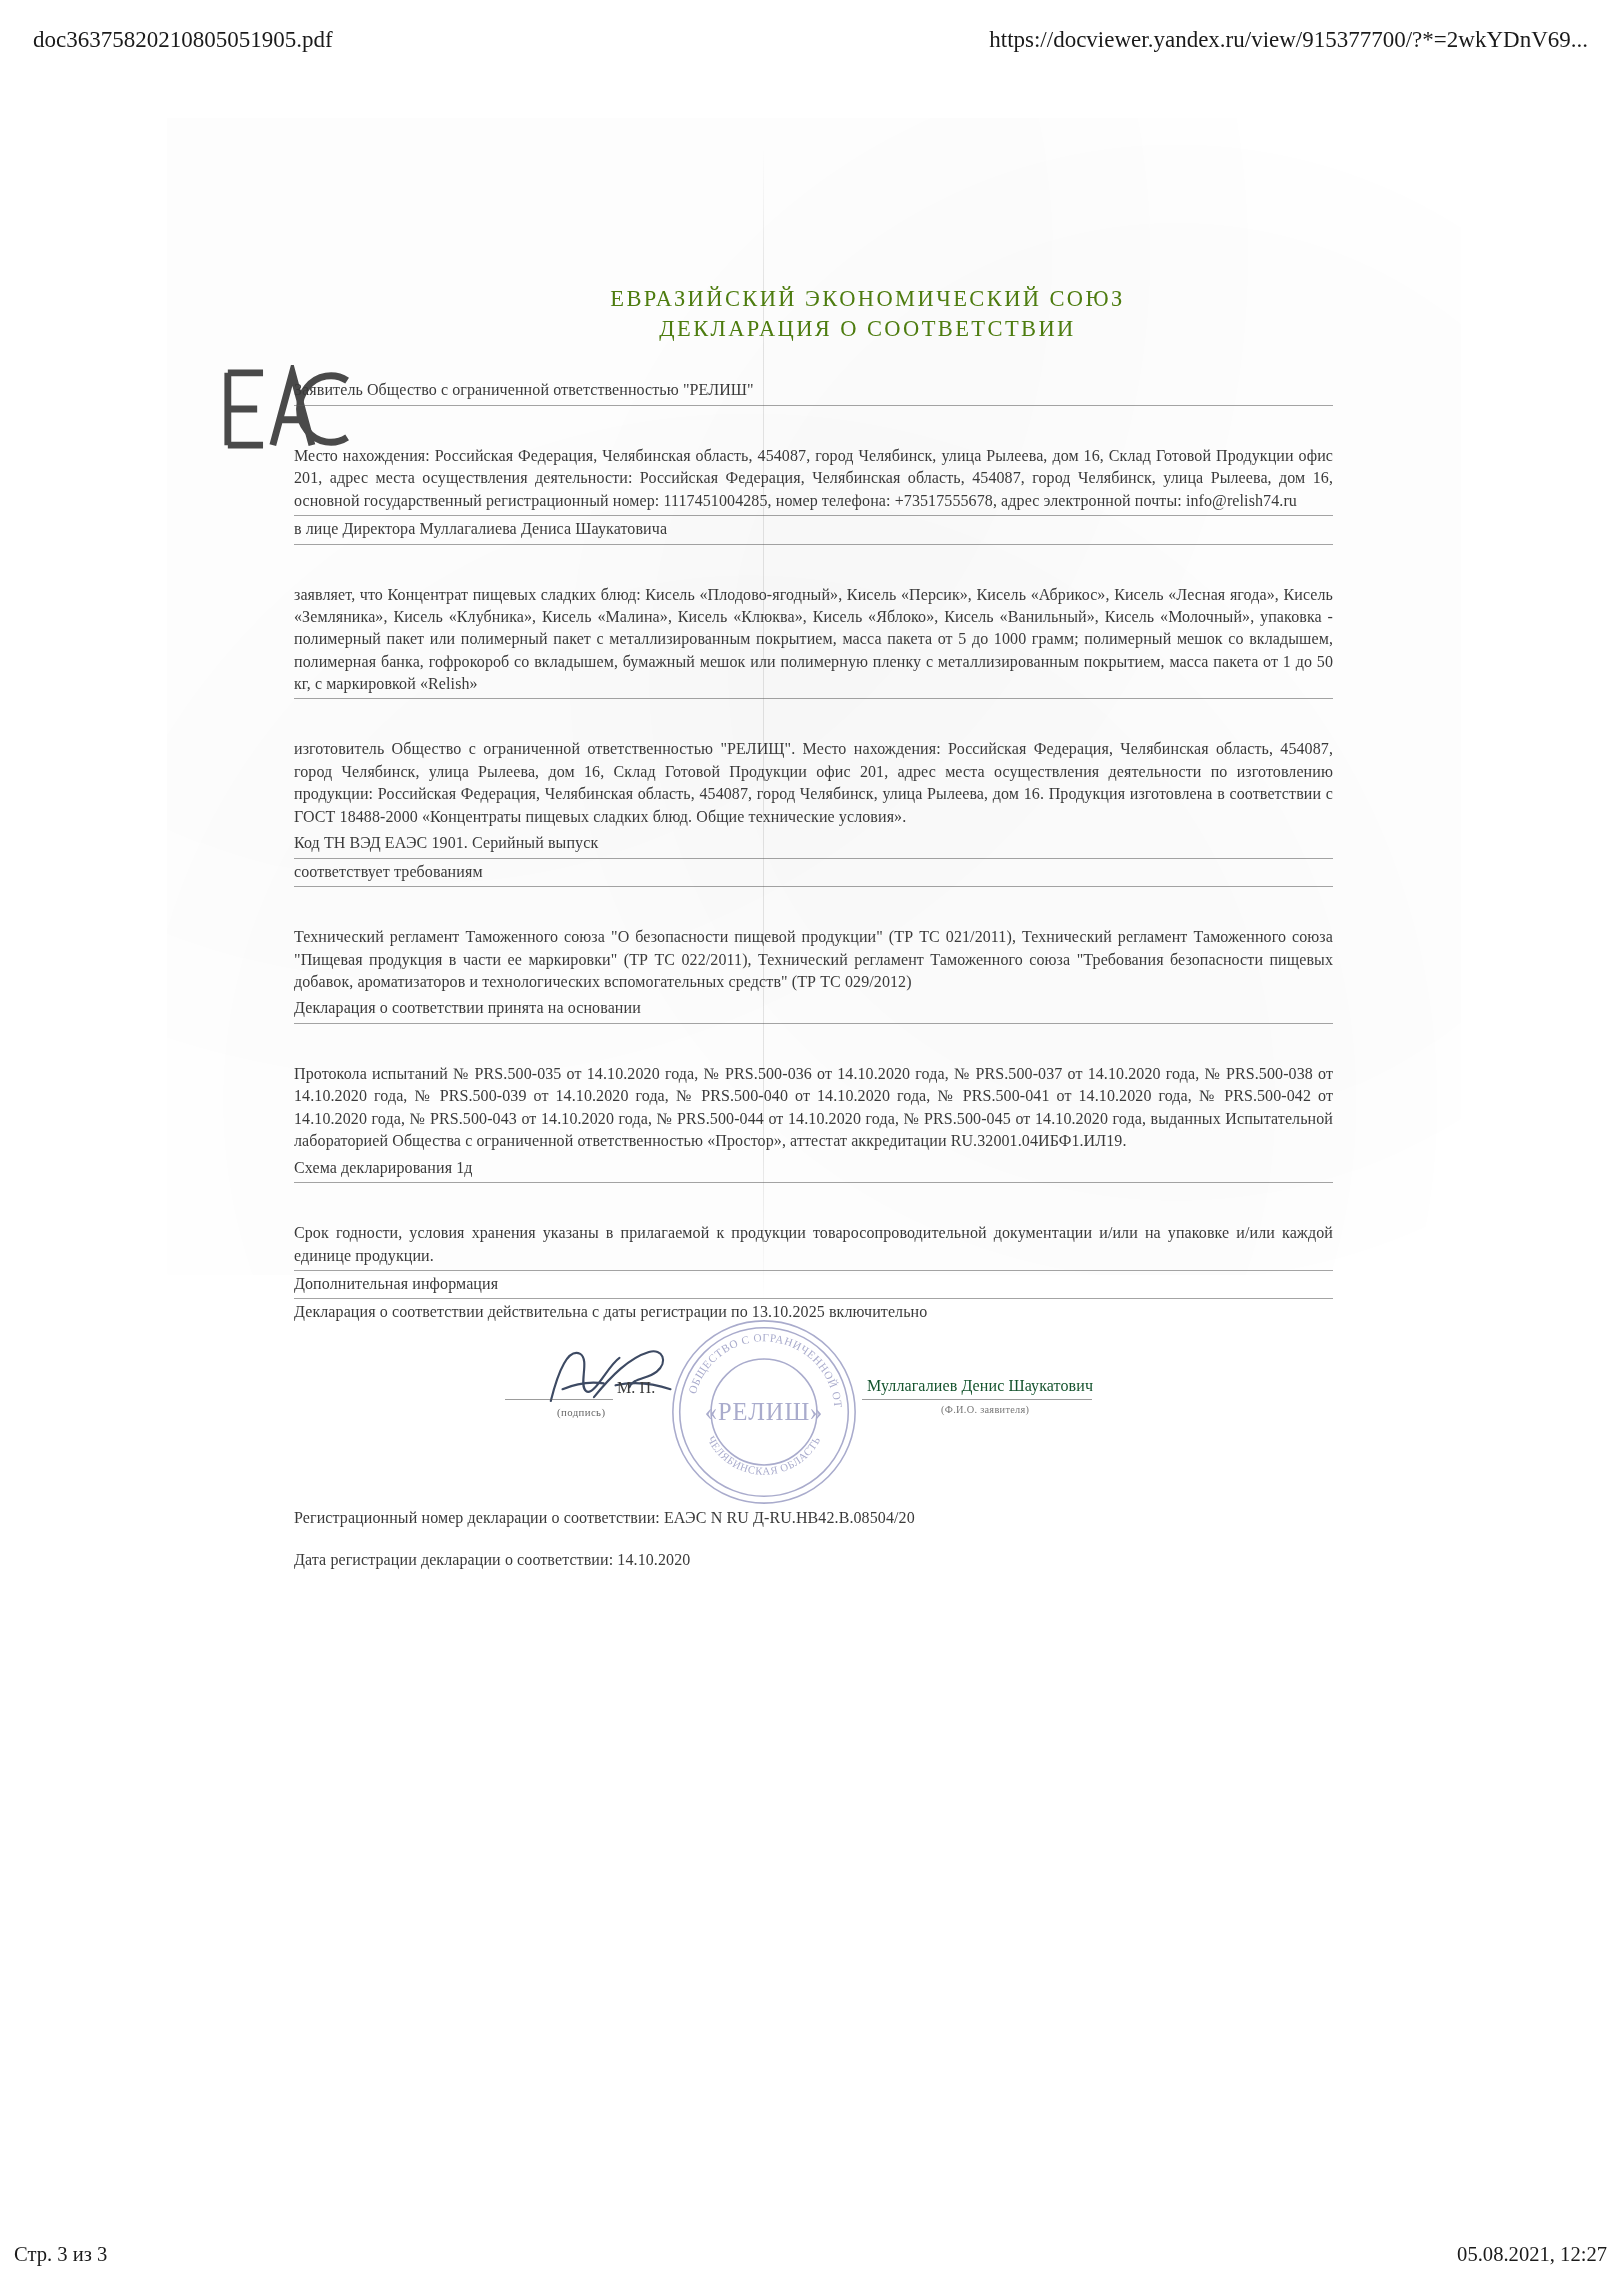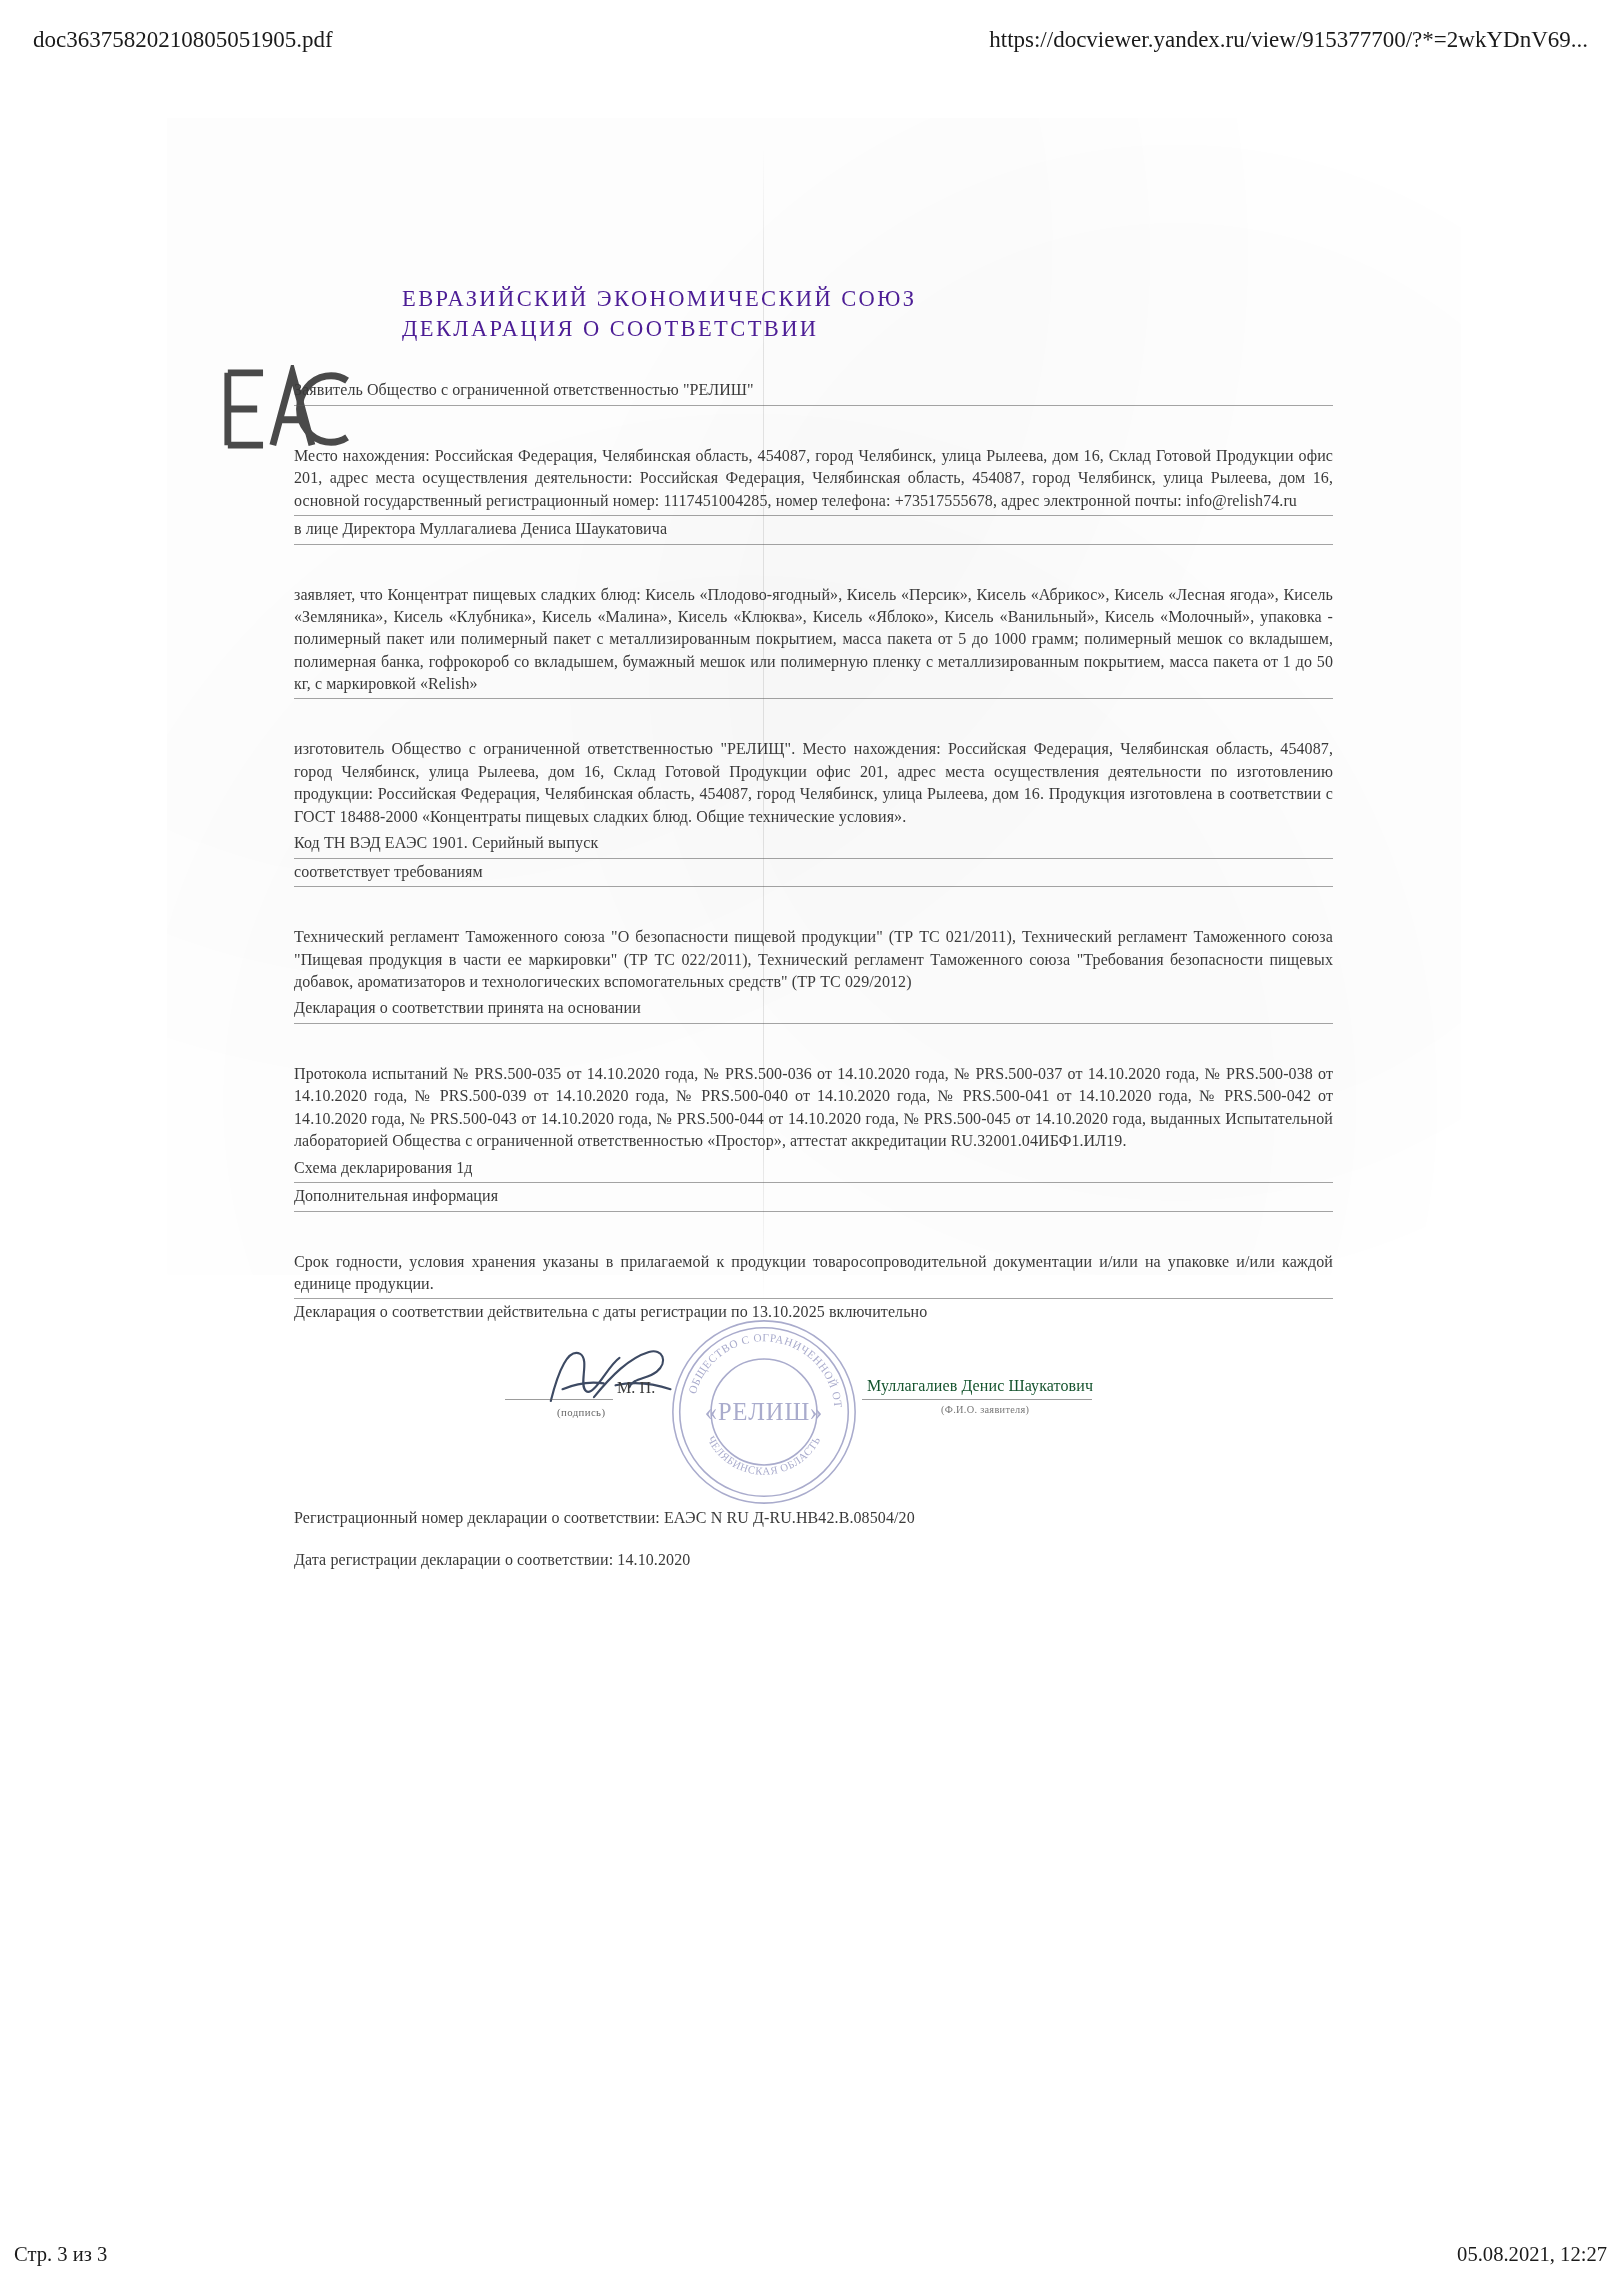--- a/index.html
+++ b/index.html
@@ -76,24 +76,24 @@
   .fold-line {
     position: absolute;
     left: 763px;
     top: 147px;
     width: 1px;
     height: 1157px;
     background: linear-gradient(to bottom, rgba(0,0,0,0.0), rgba(0,0,0,0.10) 12%, rgba(0,0,0,0.10) 86%, rgba(0,0,0,0.0));
   }
 
   .title {
-    text-align: left;
+    text-align: center;
     font-size: 22.5px;
     letter-spacing: 2.4px;
-    color: #4c1d95;
+    color: #4d7c0f;
     line-height: 1.34;
     margin-left: 108px;
     margin-bottom: 16px;
     white-space: pre-line;
   }
 
   .eac-wrap {
     position: absolute;
     left: 218px;
     top: 365px;
@@ -223,23 +223,23 @@
   <div class="block line-under">соответствует требованиям</div>
 
   <div class="block just tight">Технический регламент Таможенного союза "О безопасности пищевой продукции" (ТР ТС 021/2011), Технический регламент Таможенного союза "Пищевая продукция в части ее маркировки" (ТР ТС 022/2011), Технический регламент Таможенного союза "Требования безопасности пищевых добавок, ароматизаторов и технологических вспомогательных средств" (ТР ТС 029/2012)</div>
 
   <div class="block line-under">Декларация о соответствии принята на основании</div>
 
   <div class="block just tight">Протокола испытаний № PRS.500-035 от 14.10.2020 года, № PRS.500-036 от 14.10.2020 года, № PRS.500-037 от 14.10.2020 года, № PRS.500-038 от 14.10.2020 года, № PRS.500-039 от 14.10.2020 года, № PRS.500-040 от 14.10.2020 года, № PRS.500-041 от 14.10.2020 года, № PRS.500-042 от 14.10.2020 года, № PRS.500-043 от 14.10.2020 года, № PRS.500-044 от 14.10.2020 года, № PRS.500-045 от 14.10.2020 года, выданных Испытательной лабораторией Общества с ограниченной ответственностью «Простор», аттестат аккредитации RU.32001.04ИБФ1.ИЛ19.</div>
 
   <div class="block line-under">Схема декларирования 1д</div>
 
+  <div class="block just line-under tight">Срок годности, условия хранения указаны в прилагаемой к продукции товаросопроводительной документации и/или на упаковке и/или каждой единице продукции.</div>
+
   <div class="block line-under">Дополнительная информация</div>
-
-  <div class="block just line-under tight">Срок годности, условия хранения указаны в прилагаемой к продукции товаросопроводительной документации и/или на упаковке и/или каждой единице продукции.</div>
 
   <div class="block">Декларация о соответствии действительна с даты регистрации по 13.10.2025 включительно</div>
 
   <div class="sig-area">
 
     <svg class="signature" viewBox="0 0 160 70" aria-hidden="true">
       <g fill="none" stroke="#3d4a63" stroke-width="2.2" stroke-linecap="round">
         <path d="M12 62 C20 30, 30 8, 42 14 C52 20, 40 46, 48 52 C56 58, 70 26, 82 18"></path>
         <path d="M56 58 C74 36, 92 18, 112 12 C126 8, 132 22, 120 32 C110 40, 96 38, 92 48"></path>
         <path d="M78 46 C96 42, 116 44, 134 50"></path>

